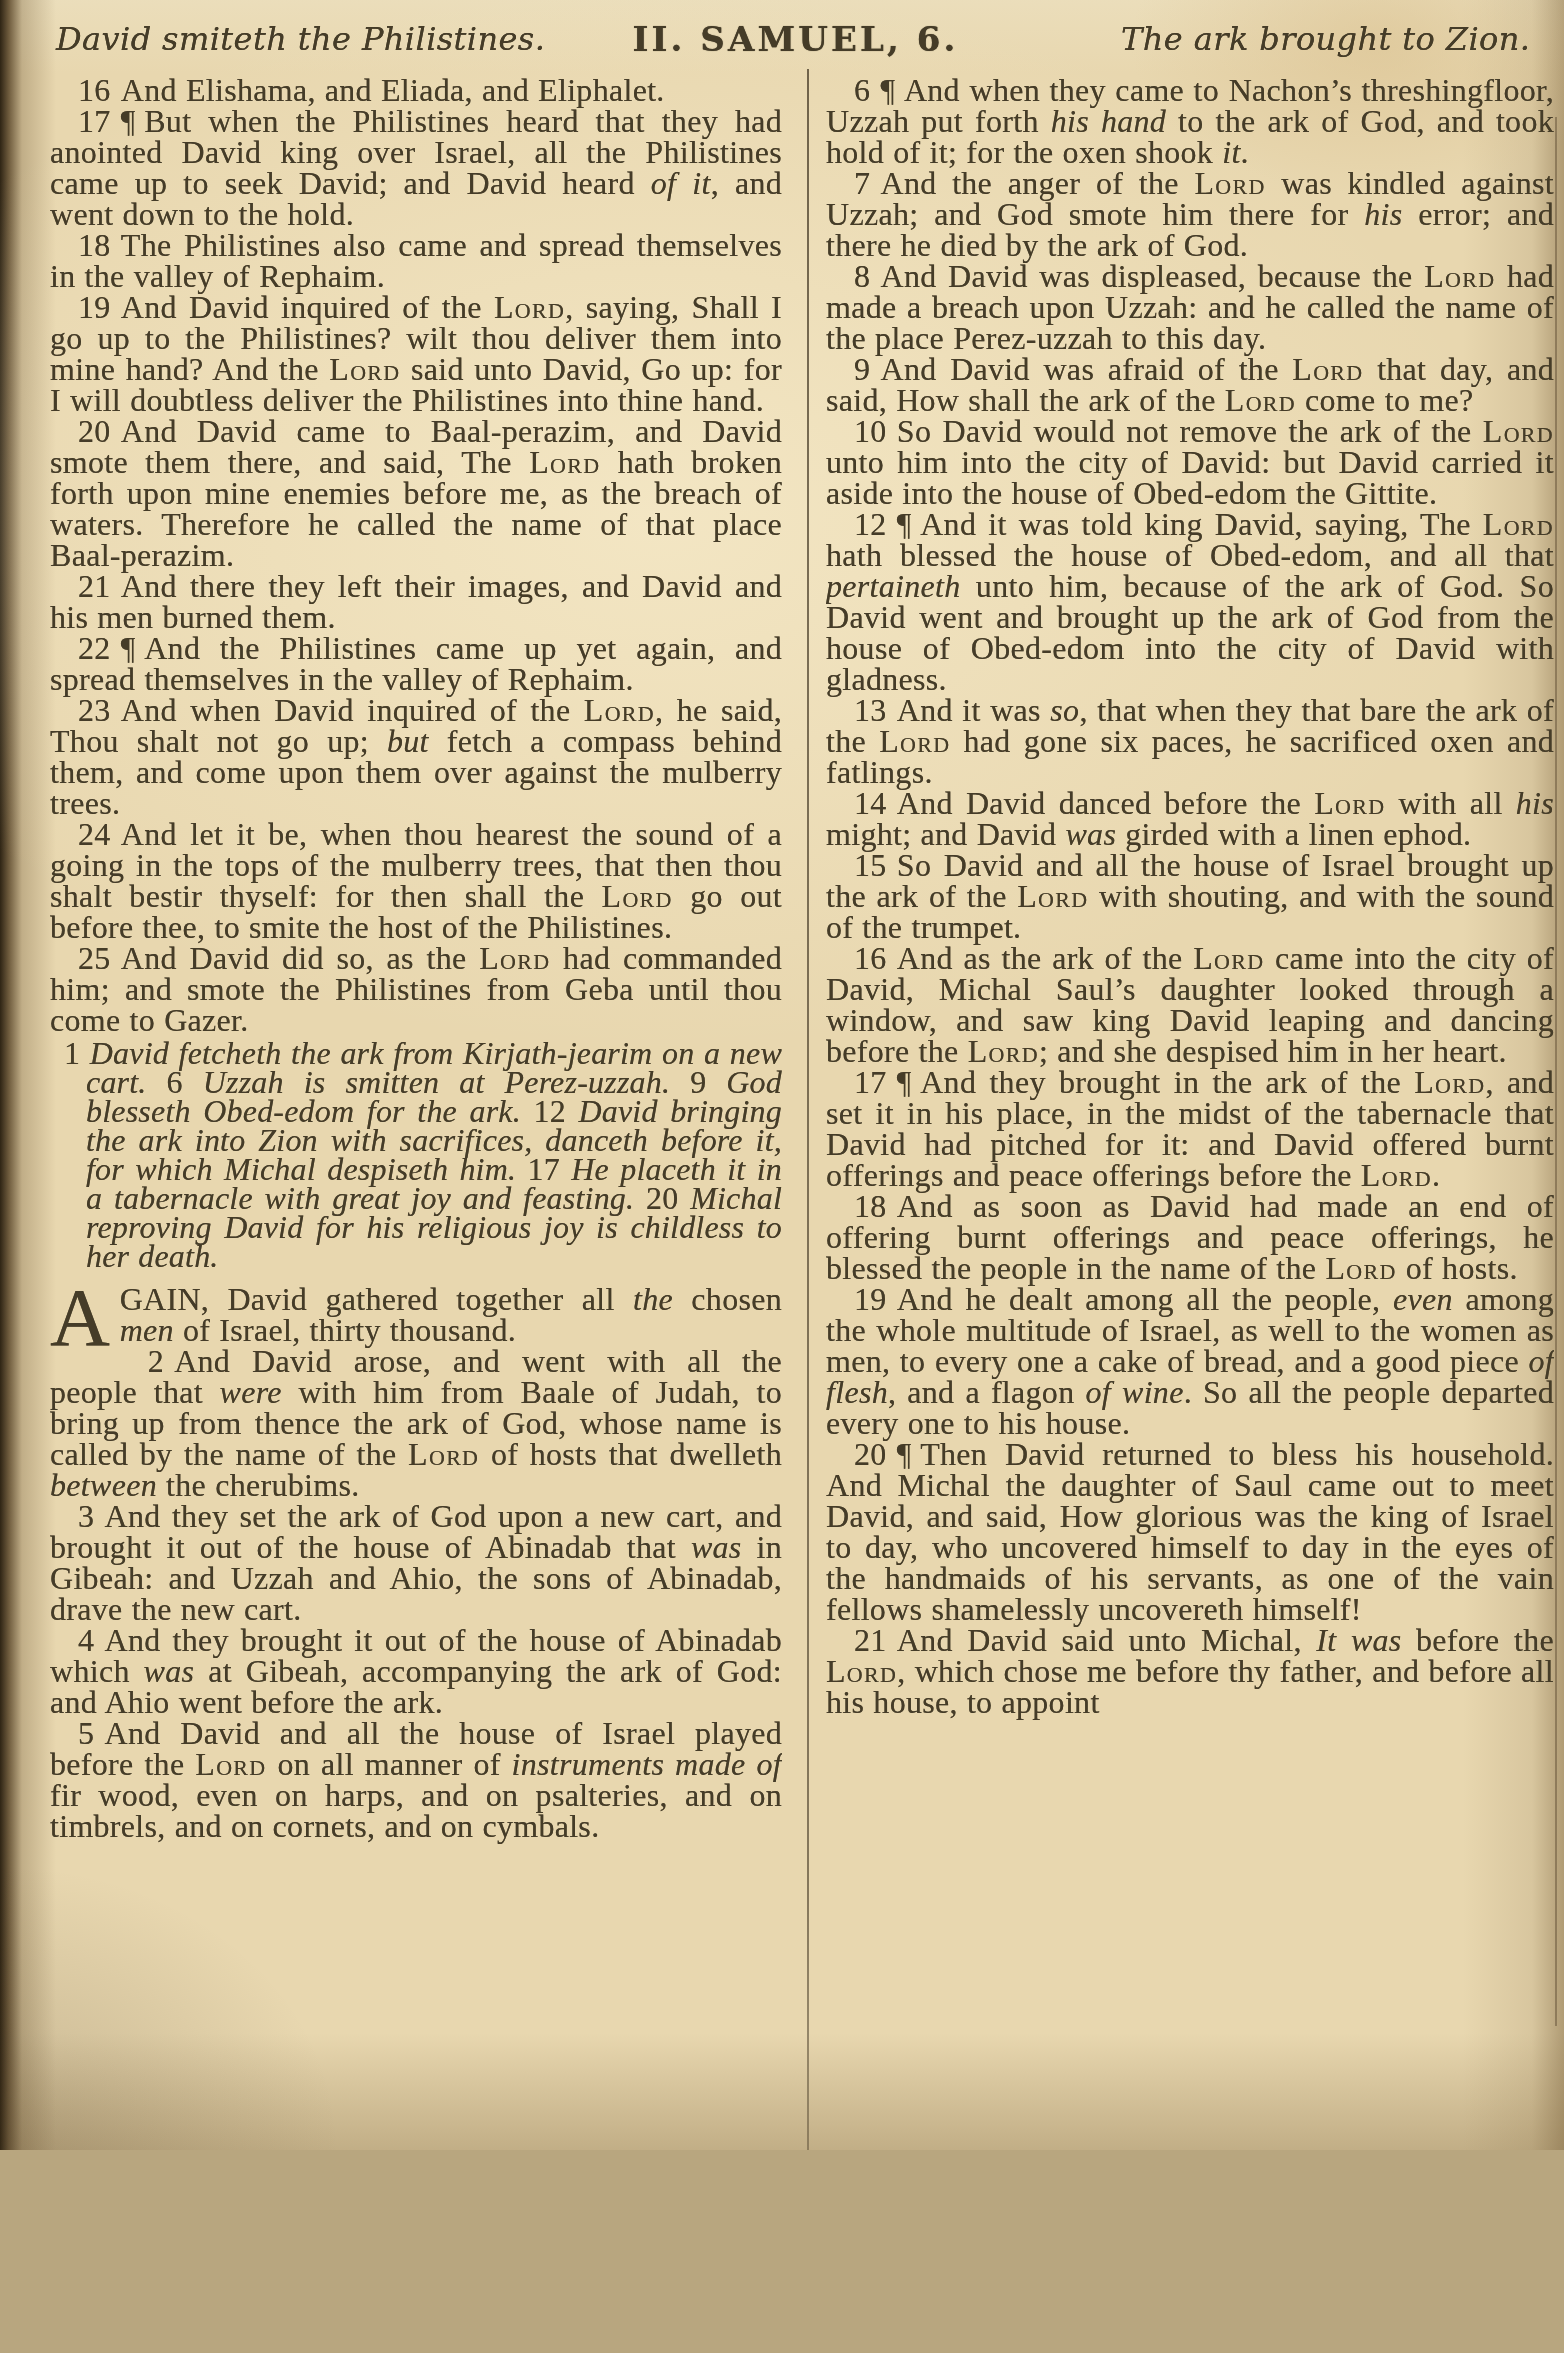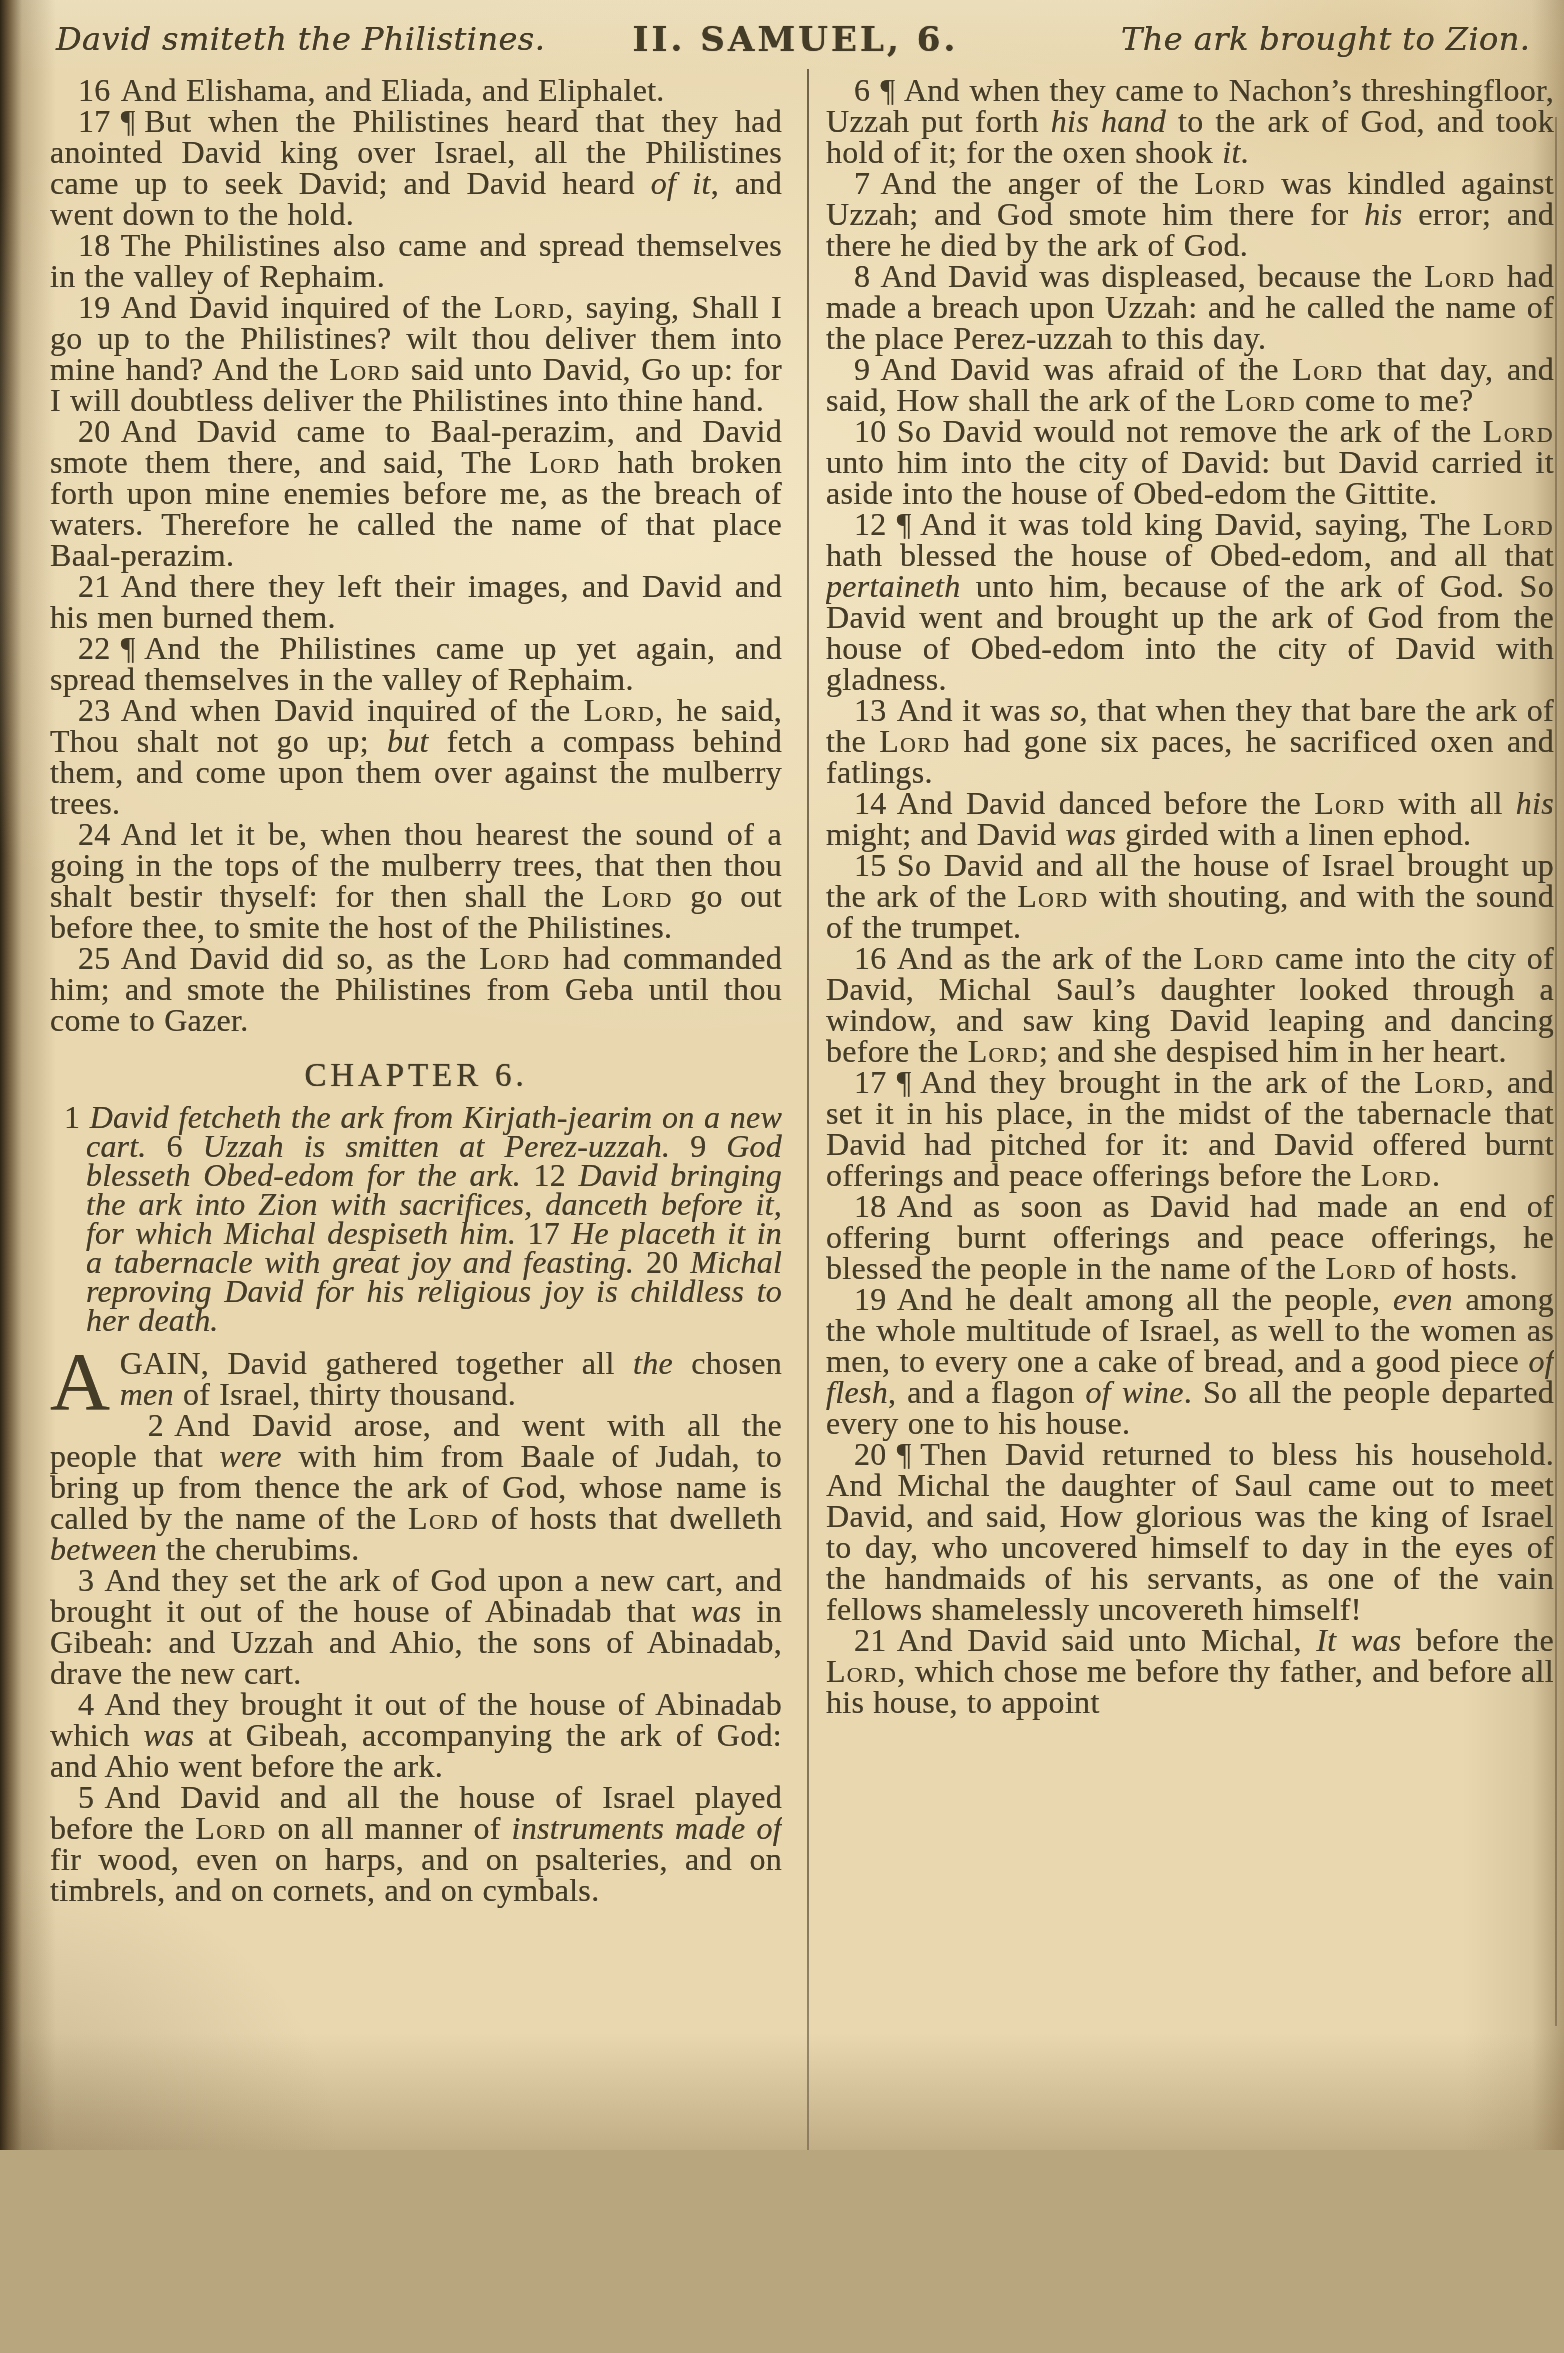--- a/index.html
+++ b/index.html
@@ -93,21 +93,20 @@
       <p class="verse"><span class="vnum">16</span><span class="">And Elishama, and Eliada, and Eliphalet.</span></p>
       <p class="verse"><span class="vnum">17</span><span class="pilcrow">¶</span><span class="">But when the Philistines heard that they had anointed David king over Israel, all the Philistines came up to seek David; and David heard </span><span class="it">of it</span><span class="">, and went down to the hold.</span></p>
       <p class="verse"><span class="vnum">18</span><span class="">The Philistines also came and spread themselves in the valley of Rephaim.</span></p>
       <p class="verse"><span class="vnum">19</span><span class="">And David inquired of the </span><span class="sc">Lord</span><span class="">, saying, Shall I go up to the Philistines? wilt thou deliver them into mine hand? And the </span><span class="sc">Lord</span><span class=""> said unto David, Go up: for I will doubtless deliver the Philistines into thine hand.</span></p>
       <p class="verse"><span class="vnum">20</span><span class="">And David came to Baal-perazim, and David smote them there, and said, The </span><span class="sc">Lord</span><span class=""> hath broken forth upon mine enemies before me, as the breach of waters. Therefore he called the name of that place Baal-perazim.</span></p>
       <p class="verse"><span class="vnum">21</span><span class="">And there they left their images, and David and his men burned them.</span></p>
       <p class="verse"><span class="vnum">22</span><span class="pilcrow">¶</span><span class="">And the Philistines came up yet again, and spread themselves in the valley of Rephaim.</span></p>
       <p class="verse"><span class="vnum">23</span><span class="">And when David inquired of the </span><span class="sc">Lord</span><span class="">, he said, Thou shalt not go up; </span><span class="it">but</span><span class=""> fetch a compass behind them, and come upon them over against the mulberry trees.</span></p>
       <p class="verse"><span class="vnum">24</span><span class="">And let it be, when thou hearest the sound of a going in the tops of the mulberry trees, that then thou shalt bestir thyself: for then shall the </span><span class="sc">Lord</span><span class=""> go out before thee, to smite the host of the Philistines.</span></p>
       <p class="verse"><span class="vnum">25</span><span class="">And David did so, as the </span><span class="sc">Lord</span><span class=""> had commanded him; and smote the Philistines from Geba until thou come to Gazer.</span></p>
-      <h2 class="chapter-heading">CHAPTER 6.</h2>
       <p class="summary"><span class="rm">1 </span><span class="it">David fetcheth the ark from Kirjath-jearim on a new cart. </span><span class="rm">6 </span><span class="it">Uzzah is smitten at Perez-uzzah. </span><span class="rm">9 </span><span class="it">God blesseth Obed-edom for the ark. </span><span class="rm">12 </span><span class="it">David bringing the ark into Zion with sacrifices, danceth before it, for which Michal despiseth him. </span><span class="rm">17 </span><span class="it">He placeth it in a tabernacle with great joy and feasting. </span><span class="rm">20 </span><span class="it">Michal reproving David for his religious joy is childless to her death.</span></p>
       <p class="verse has-dropcap"><span class="dropcap">A</span><span class="">GAIN, David gathered together all </span><span class="it">the</span><span class=""> chosen </span><span class="it">men</span><span class=""> of Israel, thirty thousand.</span></p>
       <p class="verse"><span class="vnum">2</span><span class="">And David arose, and went with all the people that </span><span class="it">were</span><span class=""> with him from Baale of Judah, to bring up from thence the ark of God, whose name is called by the name of the </span><span class="sc">Lord</span><span class=""> of hosts that dwelleth </span><span class="it">between</span><span class=""> the cherubims.</span></p>
       <p class="verse"><span class="vnum">3</span><span class="">And they set the ark of God upon a new cart, and brought it out of the house of Abinadab that </span><span class="it">was</span><span class=""> in Gibeah: and Uzzah and Ahio, the sons of Abinadab, drave the new cart.</span></p>
       <p class="verse"><span class="vnum">4</span><span class="">And they brought it out of the house of Abinadab which </span><span class="it">was</span><span class=""> at Gibeah, accompanying the ark of God: and Ahio went before the ark.</span></p>
       <p class="verse"><span class="vnum">5</span><span class="">And David and all the house of Israel played before the </span><span class="sc">Lord</span><span class=""> on all manner of </span><span class="it">instruments made of</span><span class=""> fir wood, even on harps, and on psalteries, and on timbrels, and on cornets, and on cymbals.</span></p>
     </div>
   <div class="col col-right">
       <p class="verse"><span class="vnum">6</span><span class="pilcrow">¶</span><span class="">And when they came to Nachon’s threshingfloor, Uzzah put forth </span><span class="it">his hand</span><span class=""> to the ark of God, and took hold of it; for the oxen shook </span><span class="it">it</span><span class="">.</span></p>
       <p class="verse"><span class="vnum">7</span><span class="">And the anger of the </span><span class="sc">Lord</span><span class=""> was kindled against Uzzah; and God smote him there for </span><span class="it">his</span><span class=""> error; and there he died by the ark of God.</span></p>

